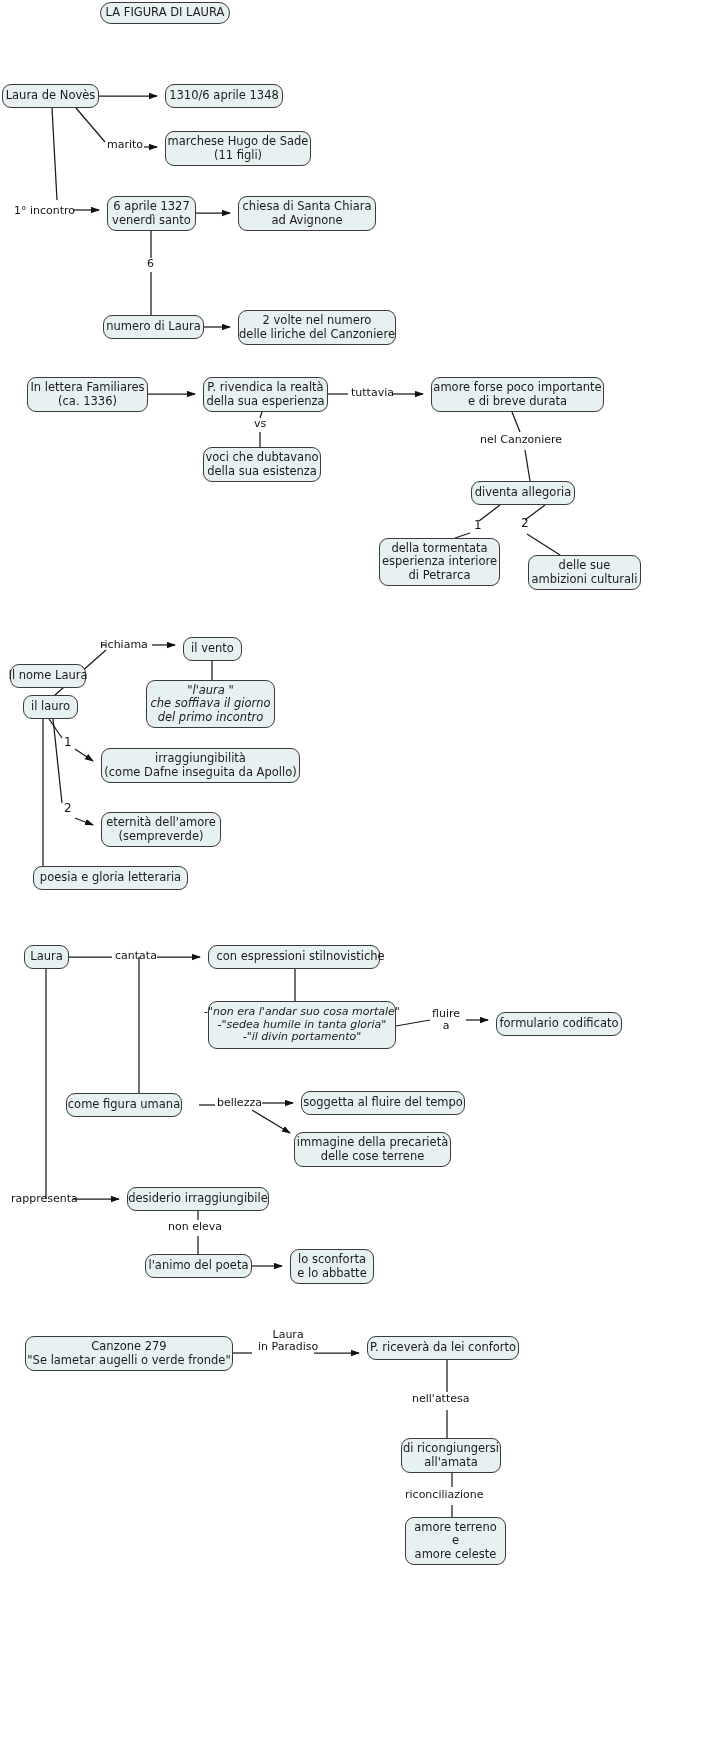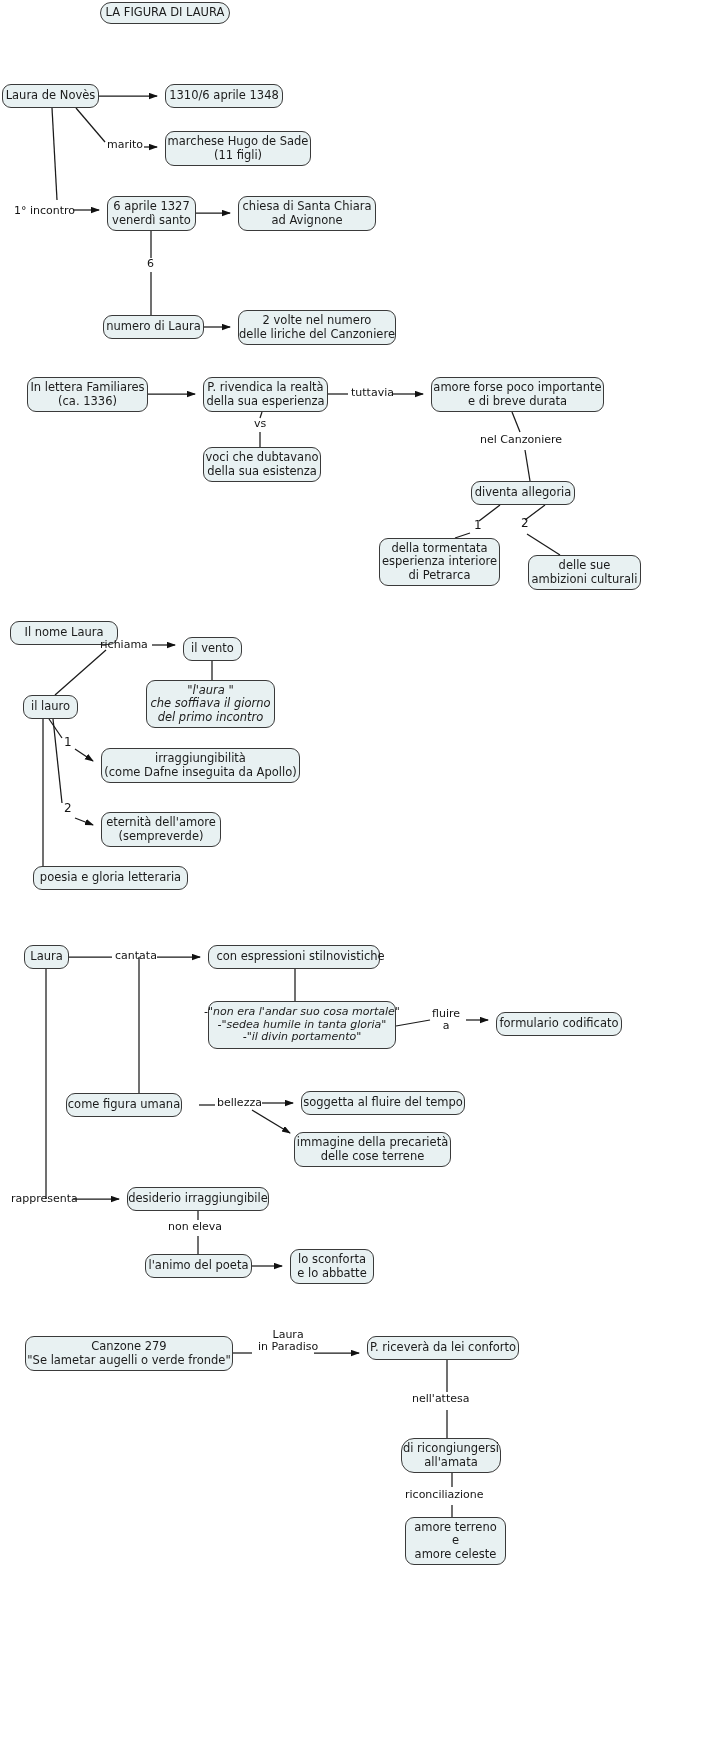--- a/index.html
+++ b/index.html
@@ -155,21 +155,21 @@
 della sua esistenza</div>
   <div class="node" style="left:431px;top:377px;width:173px;height:35px;">amore forse poco importante
 e di breve durata</div>
   <div class="node" style="left:471px;top:481px;width:104px;height:24px;">diventa allegoria</div>
   <div class="node" style="left:379px;top:538px;width:121px;height:48px;">della tormentata
 esperienza interiore
 di Petrarca</div>
   <div class="node" style="left:528px;top:555px;width:113px;height:35px;">delle sue
 ambizioni culturali</div>
 
-  <div class="node" style="left:10px;top:621px;width:108px;height:24px;">Il nome Laura</div>
+  <div class="node" style="left:10px;top:664px;width:76px;height:24px;">Il nome Laura</div>
   <div class="node" style="left:183px;top:637px;width:59px;height:24px;">il vento</div>
   <div class="node" style="left:146px;top:680px;width:129px;height:48px;">
     <span style="font-style:italic;">"l'aura "
 che soffiava il giorno
 del primo incontro</span>
   </div>
   <div class="node" style="left:23px;top:695px;width:55px;height:24px;">il lauro</div>
   <div class="node" style="left:101px;top:748px;width:199px;height:35px;">irraggiungibilità
 (come Dafne inseguita da Apollo)</div>
   <div class="node" style="left:101px;top:812px;width:120px;height:35px;">eternità dell'amore
@@ -187,21 +187,21 @@
   <div class="node" style="left:294px;top:1132px;width:157px;height:35px;">immagine della precarietà
 delle cose terrene</div>
   <div class="node" style="left:127px;top:1187px;width:142px;height:24px;">desiderio irraggiungibile</div>
   <div class="node" style="left:145px;top:1254px;width:107px;height:24px;">l'animo del poeta</div>
   <div class="node" style="left:290px;top:1249px;width:84px;height:35px;">lo sconforta
 e lo abbatte</div>
 
   <div class="node" style="left:25px;top:1336px;width:208px;height:35px;">Canzone 279
 "Se lametar augelli o verde fronde"</div>
   <div class="node" style="left:367px;top:1336px;width:152px;height:24px;">P. riceverà da lei conforto</div>
-  <div class="node" style="left:401px;top:1438px;width:100px;height:35px;border-radius:13px;">di ricongiungersi
+  <div class="node" style="left:401px;top:1438px;width:100px;height:35px;">di ricongiungersi
 all'amata</div>
   <div class="node" style="left:405px;top:1517px;width:101px;height:48px;">amore terreno
 e
 amore celeste</div>
 
   <div class="elabel" style="left:107px;top:139px;">marito</div>
   <div class="elabel" style="left:14px;top:205px;">1° incontro</div>
   <div class="elabel" style="left:147px;top:258px;">6</div>
   <div class="elabel" style="left:254px;top:418px;">vs</div>
   <div class="elabel" style="left:351px;top:387px;">tuttavia</div>

